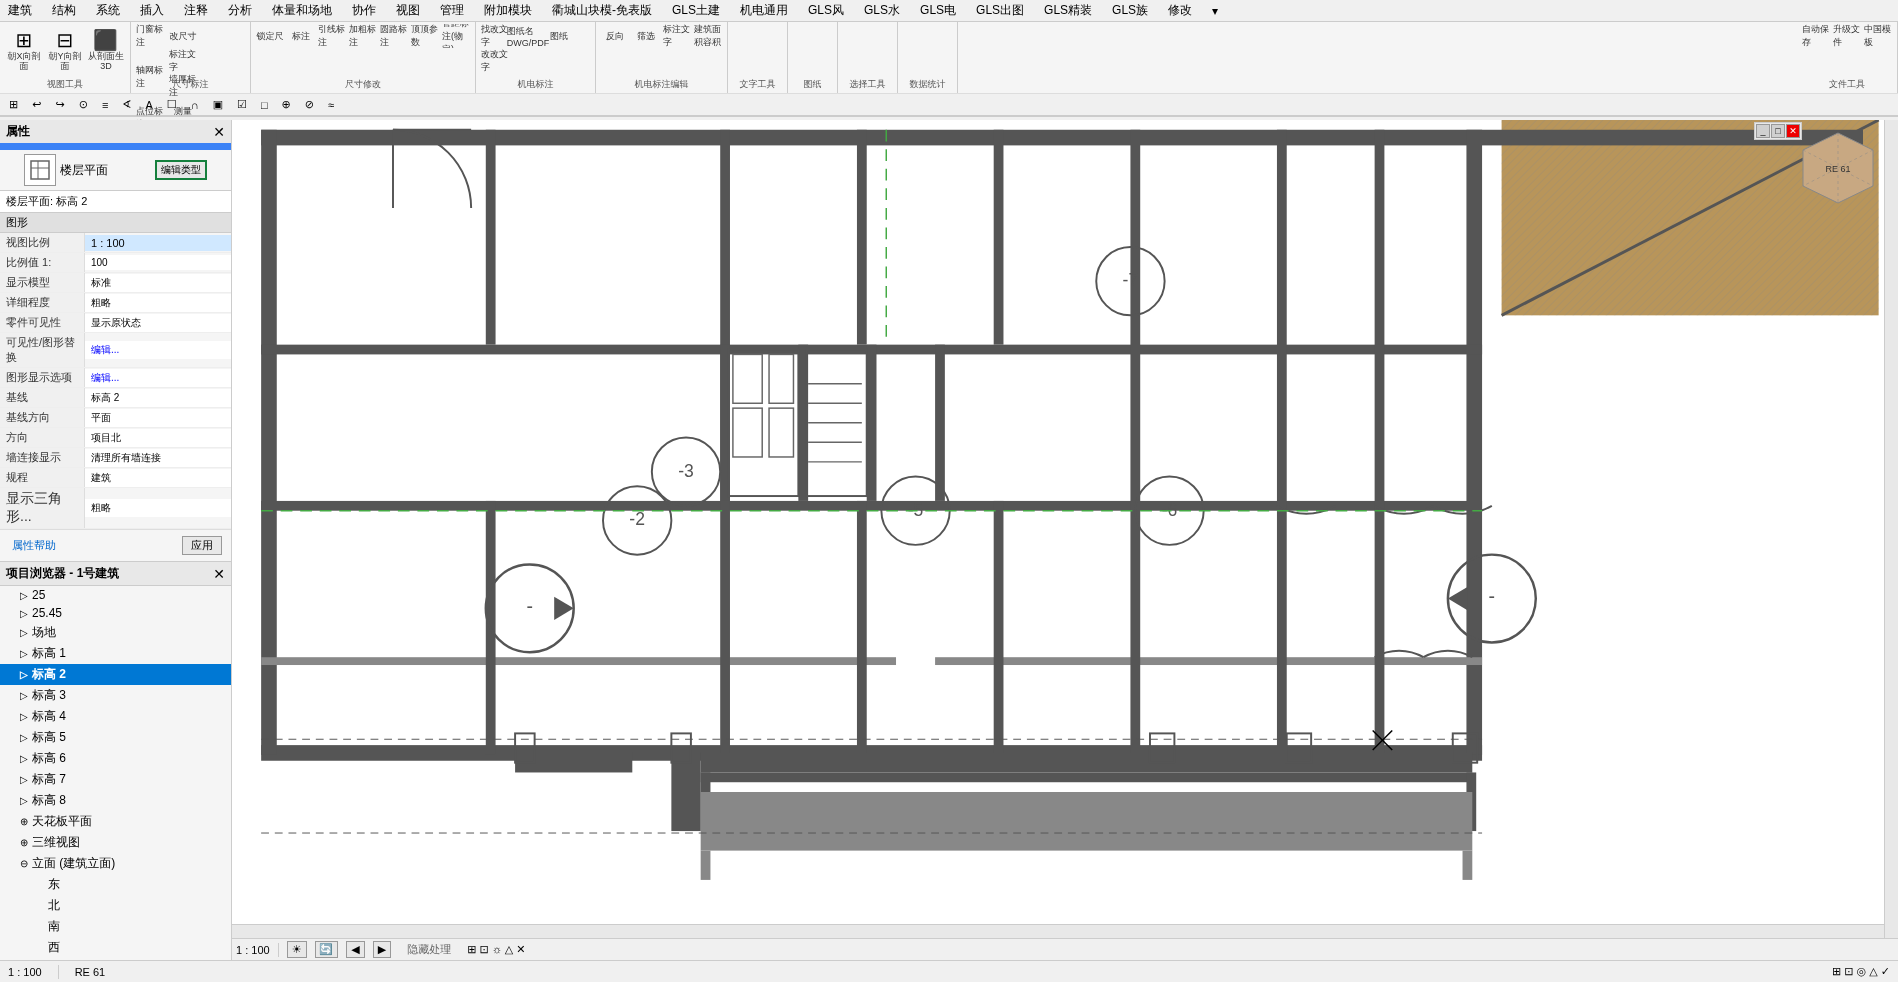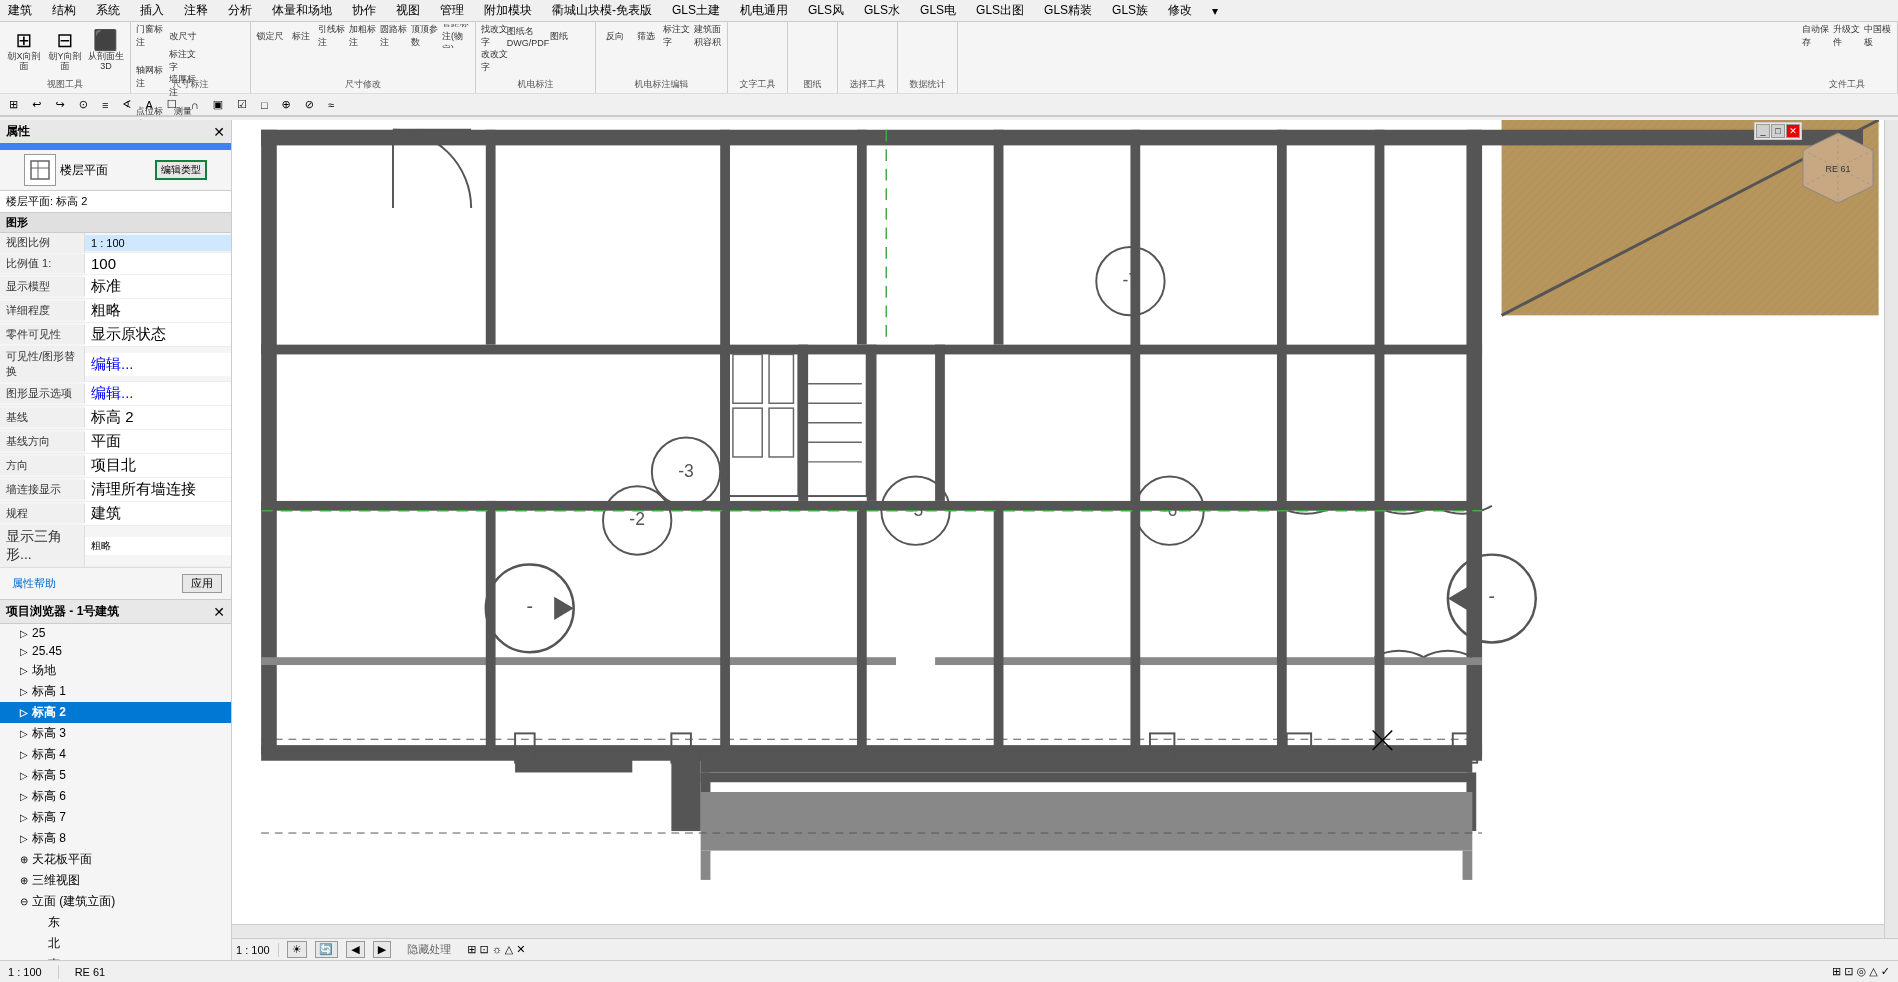--- a/index.html
+++ b/index.html
@@ -64,32 +64,32 @@
     }
     .props-type-name { font-size: 12px; }
 
     #props-floor-row {
       display: flex; align-items: center; padding: 3px 6px; gap: 4px;
       border-bottom: 1px solid #ccc; background: #fff; text-align: right;
     }
     .floor-label { font-size: 11px; }
     .floor-edit-btn { font-size: 10px; padding: 1px 4px; border: 2px solid #15803d; cursor: pointer; background: #e8e8e8; }
 
-    #props-category { padding: 2px 6px; font-size: 11px; font-weight: bold; background: #e0e0e0; border-bottom: 1px solid #ccc; }
+    #props-category { padding: 2px 6px; font-size: 11px; font-weight: normal; background: #e0e0e0; border-bottom: 1px solid #ccc; }
 
     .prop-row {
       display: flex; align-items: center; border-bottom: 1px solid #eee;
       min-height: 20px;
     }
     .prop-key {
       width: 85px; padding: 2px 6px; font-size: 11px; background: #f0f0f0;
       border-right: 1px solid #ddd; flex-shrink: 0; color: #333;
     }
     .prop-val {
-      flex: 1; padding: 2px 6px; font-size: 15px; background: #fff; color: #000;
+      flex: 1; padding: 2px 6px; font-size: 10px; background: #fff; color: #000;
     }
     .prop-val-input {
       flex: 1; border: none; padding: 2px 6px; font-size: 11px; background: #d0e8ff;
     }
     .props-help { padding: 3px 6px; font-size: 11px; color: #0066cc; cursor: pointer; }
     .props-apply { float: right; font-size: 11px; padding: 1px 8px; margin: 3px; cursor: pointer; border: 1px solid #999; background: #e8e8e8; }
 
     
     #proj-browser {
       flex: 1; overflow-y: auto; overflow-x: hidden;

